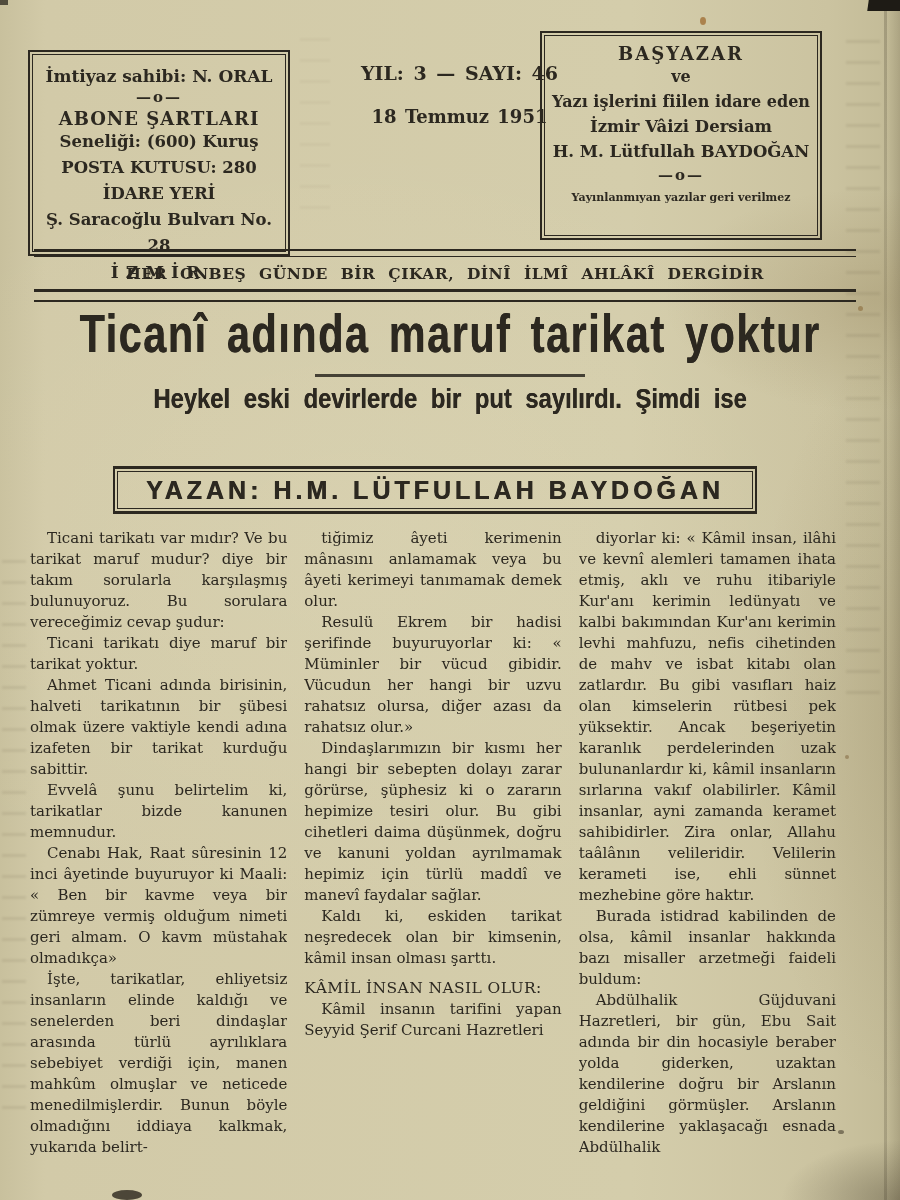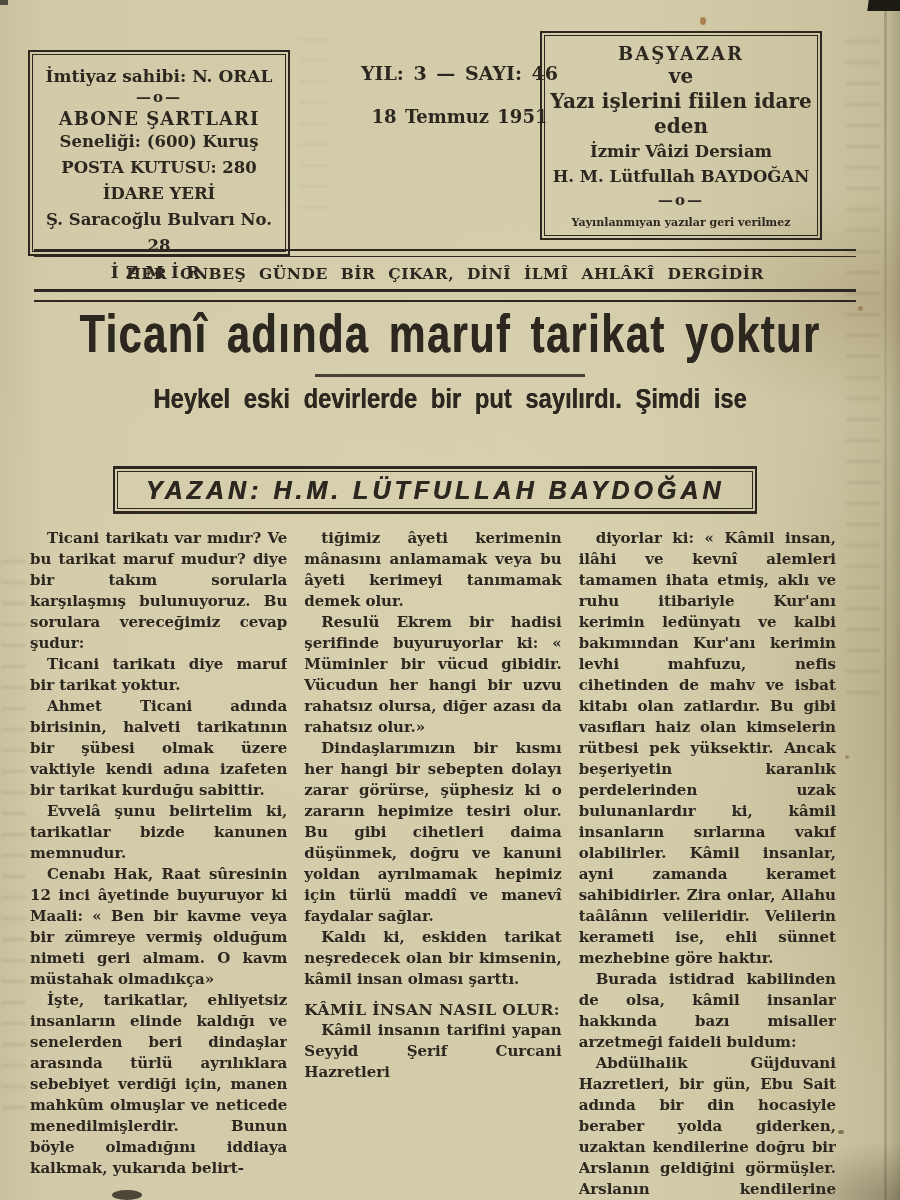--- a/index.html
+++ b/index.html
@@ -45,21 +45,21 @@
   .dbox::after{content:"";position:absolute;inset:2px;border:1px solid #2c2820;pointer-events:none;}
   .box-left{left:28px;top:34px;width:258px;height:202px;margin-top:16px;}
   .box-right{left:540px;top:31px;width:278px;height:205px;}
   .boxpad{position:absolute;inset:8px 6px;text-align:center;font-weight:bold;}
   .box-left .bl-owner{font-size:17px;margin-top:6px;}
   .divider-o{font-size:15px;letter-spacing:2px;margin:2px 0;}
   .bl-heading{font-size:18px;letter-spacing:1px;margin-top:2px;}
   .bl-line{font-size:16.5px;line-height:26px;}
   .bl-izmir{font-size:17px;letter-spacing:7px;}
   .box-right .br-heading{font-size:18px;letter-spacing:2px;margin-top:2px;}
-  .br-line{font-size:20px;line-height:25px;}
+  .br-line{font-size:16px;line-height:25px;}
   .br-strong{font-size:16.5px;}
   .br-note{font-size:11px;line-height:24px;margin-top:2px;padding:0 14px;}
 
   
   .masthead{position:absolute;left:287px;top:40px;width:253px;text-align:center;margin-left:46px;}
   .issue-line{font-size:19px;font-weight:bold;word-spacing:3px;margin-top:22px;white-space:nowrap;}
   .paper-title{display:inline-block;margin-top:16px;
     font-family:"Liberation Sans", sans-serif;font-weight:bold;font-size:45px;
     white-space:nowrap;transform:scaleX(.72);transform-origin:center;
     text-shadow:.6px 0 0 currentColor, -.6px 0 0 currentColor;}
@@ -84,25 +84,25 @@
   .subhead1{top:384px;}
   .subhead2{top:423px;}
   .subhead-inner{display:inline-block;font-family:"Liberation Sans", sans-serif;font-weight:bold;
     font-size:27px;word-spacing:8px;transform:scaleX(.88);transform-origin:center;
     text-shadow:.4px 0 0 currentColor;}
 
   
   .byline-box{left:113px;top:466px;width:640px;height:42px;border-width:2px;border-top-width:3px;border-bottom-width:3px;}
   .byline-text{position:absolute;inset:0;display:flex;align-items:center;justify-content:center;
     font-family:"Liberation Sans", sans-serif;font-weight:bold;font-size:25px;letter-spacing:4px;
-    white-space:nowrap;text-shadow:.5px 0 0 currentColor;font-style:italic;}
+    white-space:nowrap;text-shadow:.5px 0 0 currentColor;}
 
   
   .article{position:absolute;left:30px;top:528px;width:806px;height:668px;display:flex;gap:17px;overflow:hidden;}
-  .col{flex:1 1 0;text-align:justify;font-size:15px;line-height:21px;font-weight:bold;overflow:hidden;}
+  .col{flex:1 1 0;text-align:justify;font-size:15px;line-height:21px;font-weight:normal;overflow:hidden;}
   .col p{margin:0;}
   .col p.para{text-indent:17px;}
   .col p.subhead{text-indent:0;font-size:15.5px;letter-spacing:.4px;margin-top:9px;}
 </style>
 </head>
 <body>
 
 <div class="page">
 
   <div class="ghost g-left"></div>

